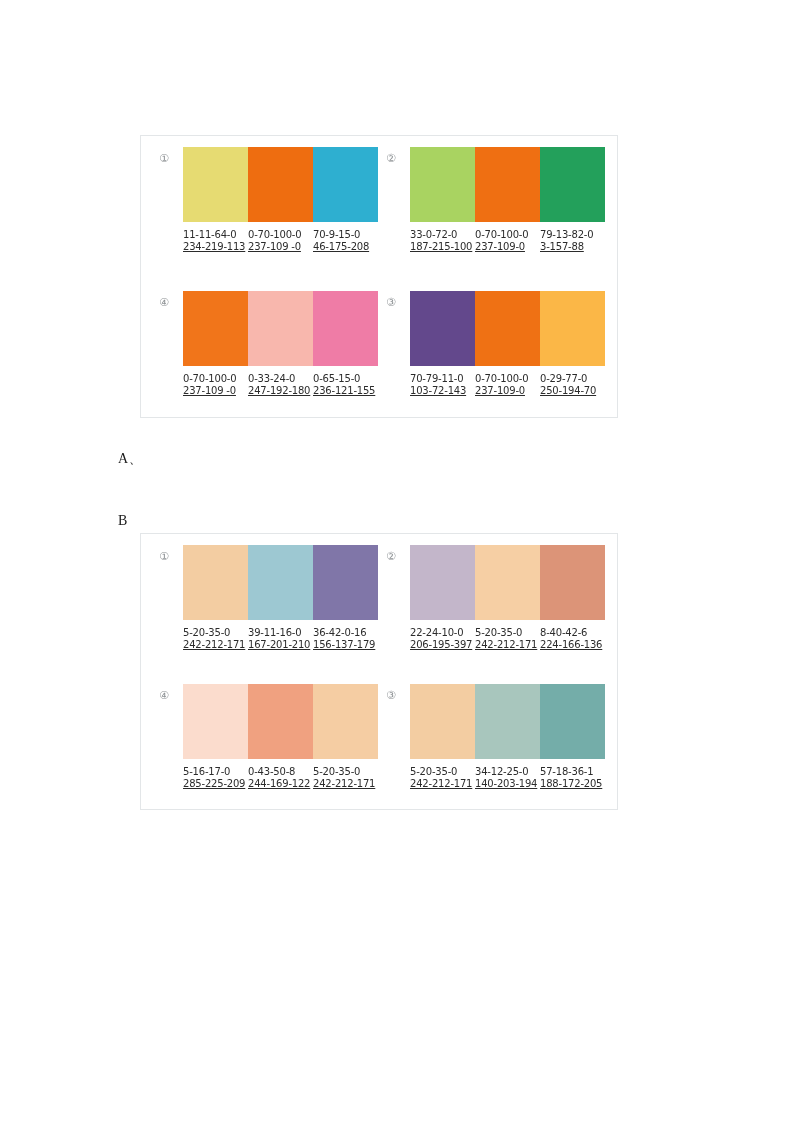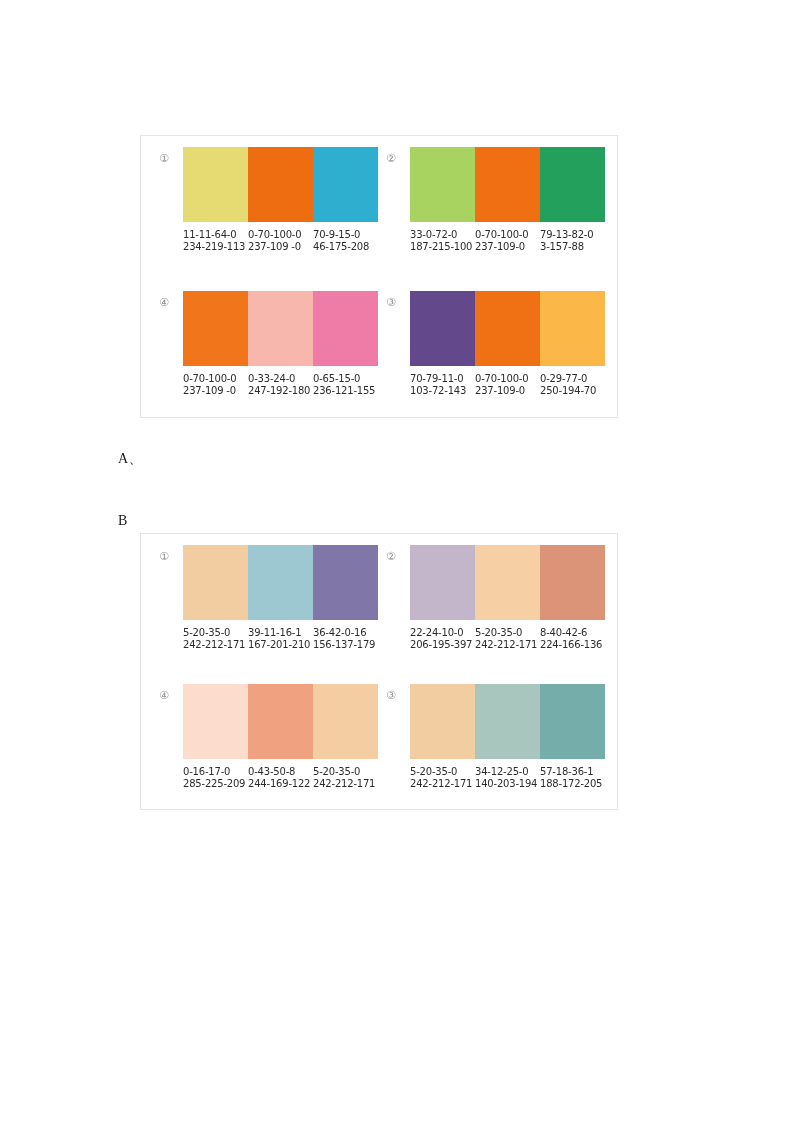--- a/index.html
+++ b/index.html
@@ -82,21 +82,21 @@
     box-sizing: border-box;
     padding-right: 4px;
     font-size: 10px;
     line-height: 12px;
     color: #2b2b2b;
     font-family: "DejaVu Sans", sans-serif;
     letter-spacing: -0.2px;
     white-space: nowrap;
   }
   .code-cell .cmyk { display: block; }
-  .code-cell .rgb  { display: block; }
+  .code-cell .rgb  { display: block; text-decoration: underline; }
 
   
   .section-letter {
     position: absolute;
     font-family: "Liberation Serif", serif;
     font-size: 14px;
     color: #1a1a1a;
     letter-spacing: 0.5px;
   }
   #letter-a { left: 118px; top: 450px; }
@@ -222,21 +222,21 @@
               <div class="swatch" style="background: rgb(157, 200, 210);"></div>
               <div class="swatch" style="background: rgb(128, 118, 168);"></div>
             </div>
           </div>
           <div class="codes">
             <div class="code-cell">
               <span class="cmyk">5-20-35-0</span>
               <span class="rgb">242-212-171</span>
             </div>
             <div class="code-cell">
-              <span class="cmyk">39-11-16-1</span>
+              <span class="cmyk">39-11-16-0</span>
               <span class="rgb">167-201-210</span>
             </div>
             <div class="code-cell">
               <span class="cmyk">36-42-0-16</span>
               <span class="rgb">156-137-179</span>
             </div>
           </div>
         </div>
         <div class="palette-group" style="left: 245px; top: 11px;">
           <div class="swatch-row-wrap">
@@ -266,21 +266,21 @@
           <div class="swatch-row-wrap">
             <div class="group-num">④</div>
             <div class="swatches">
               <div class="swatch" style="background: rgb(251, 220, 205);"></div>
               <div class="swatch" style="background: rgb(240, 161, 128);"></div>
               <div class="swatch" style="background: rgb(245, 205, 163);"></div>
             </div>
           </div>
           <div class="codes">
             <div class="code-cell">
-              <span class="cmyk">0-16-17-0</span>
+              <span class="cmyk">5-16-17-0</span>
               <span class="rgb">285-225-209</span>
             </div>
             <div class="code-cell">
               <span class="cmyk">0-43-50-8</span>
               <span class="rgb">244-169-122</span>
             </div>
             <div class="code-cell">
               <span class="cmyk">5-20-35-0</span>
               <span class="rgb">242-212-171</span>
             </div>

